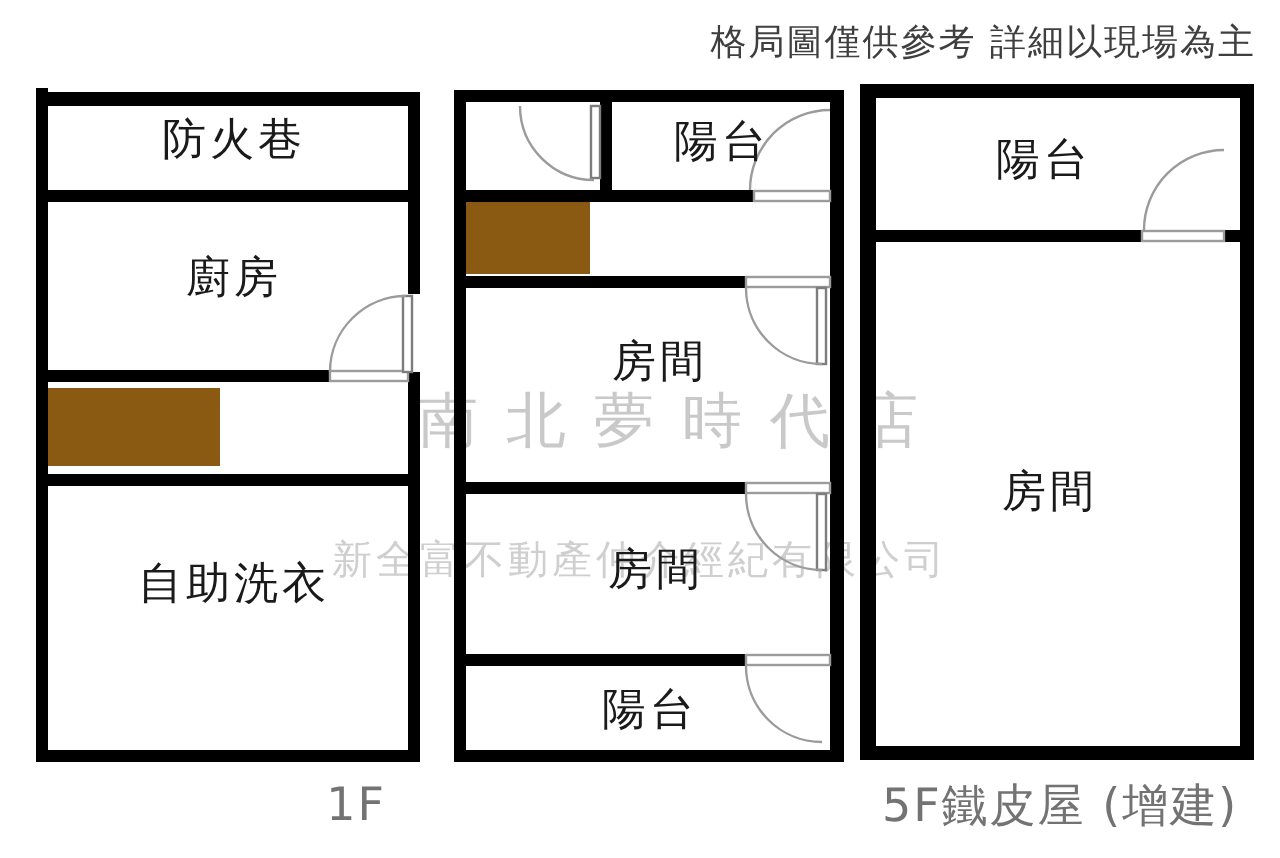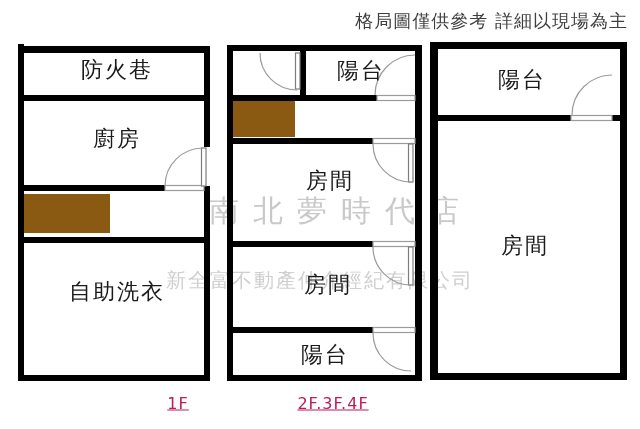--- a/index.html
+++ b/index.html
@@ -12,21 +12,21 @@
   .disclaimer{
     top:9px;right:12px;font-size:18px;color:#3f3f3f;letter-spacing:1px;
     z-index:4;white-space:nowrap;
   }
   .watermark{color:#c9c9c9;z-index:1;}
   .wm-store{left:341px;top:211px;font-size:30px;letter-spacing:14px;}
   .wm-company{left:320px;top:280px;font-size:20px;letter-spacing:2px;color:#cfcfcf;}
   #plan-svg{left:0;top:0;z-index:2;}
   .room-label{font-size:22px;color:#1a1a1a;letter-spacing:2px;z-index:3;}
   .wc-label{font-size:27px;letter-spacing:1px;}
-  .floor-label{font-size:16px;color:#be185d;letter-spacing:1px;z-index:3;text-decoration:underline;}
+  .floor-label{font-size:23px;color:#737373;letter-spacing:1px;z-index:3;}
 </style>
 </head>
 <body>
 
 <div id="stage">
 
   <div class="abs disclaimer">格局圖僅供參考 詳細以現場為主</div>
 
   <div class="abs center watermark wm-store">南北夢時代店</div>
   <div class="abs center watermark wm-company">新全富不動產仲介經紀有限公司</div>
@@ -105,15 +105,15 @@
 
   <div class="abs center room-label" style="left:361px;top:71px">陽台</div>
   <div class="abs center room-label" style="left:330px;top:181px">房間</div>
   <div class="abs center room-label" style="left:328px;top:285px">房間</div>
   <div class="abs center room-label" style="left:325px;top:355px">陽台</div>
 
   <div class="abs center room-label" style="left:522px;top:80px">陽台</div>
   <div class="abs center room-label" style="left:525px;top:246px">房間</div>
 
   <div class="abs center floor-label" style="left:178px;top:403px">1F</div>
-  <div class="abs center floor-label" style="left:333px;top:403px">2F.3F.4F</div>
+  <div class="abs center floor-label" style="left:530px;top:403px">5F鐵皮屋 (增建)</div>
 
 </div>
 
 </body></html>

